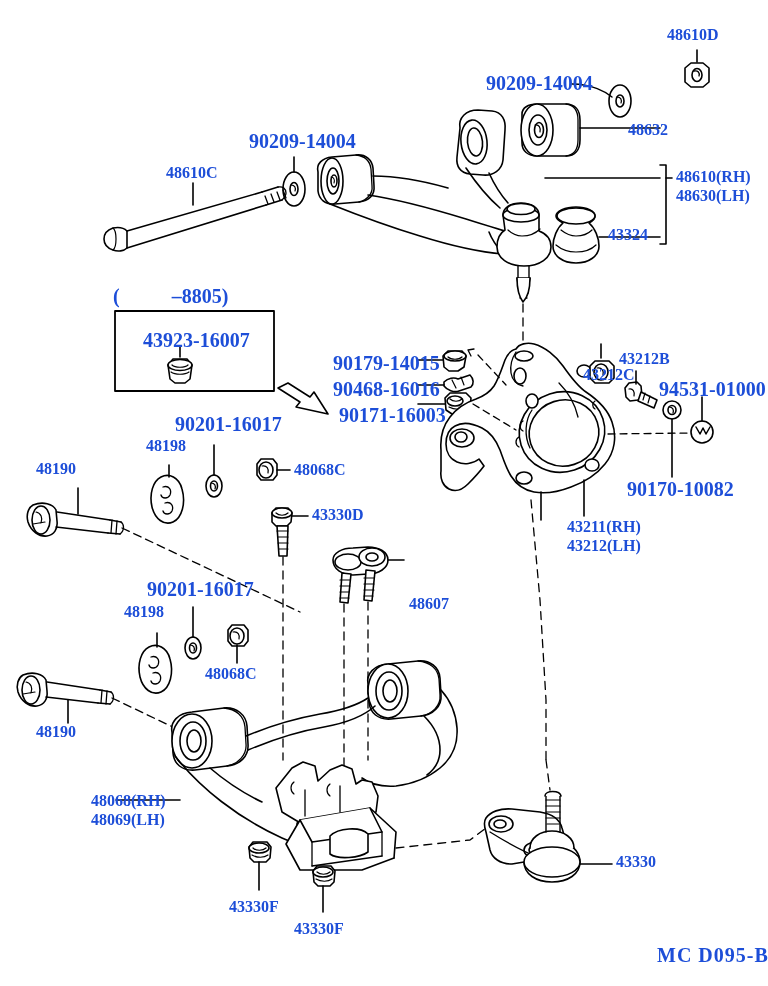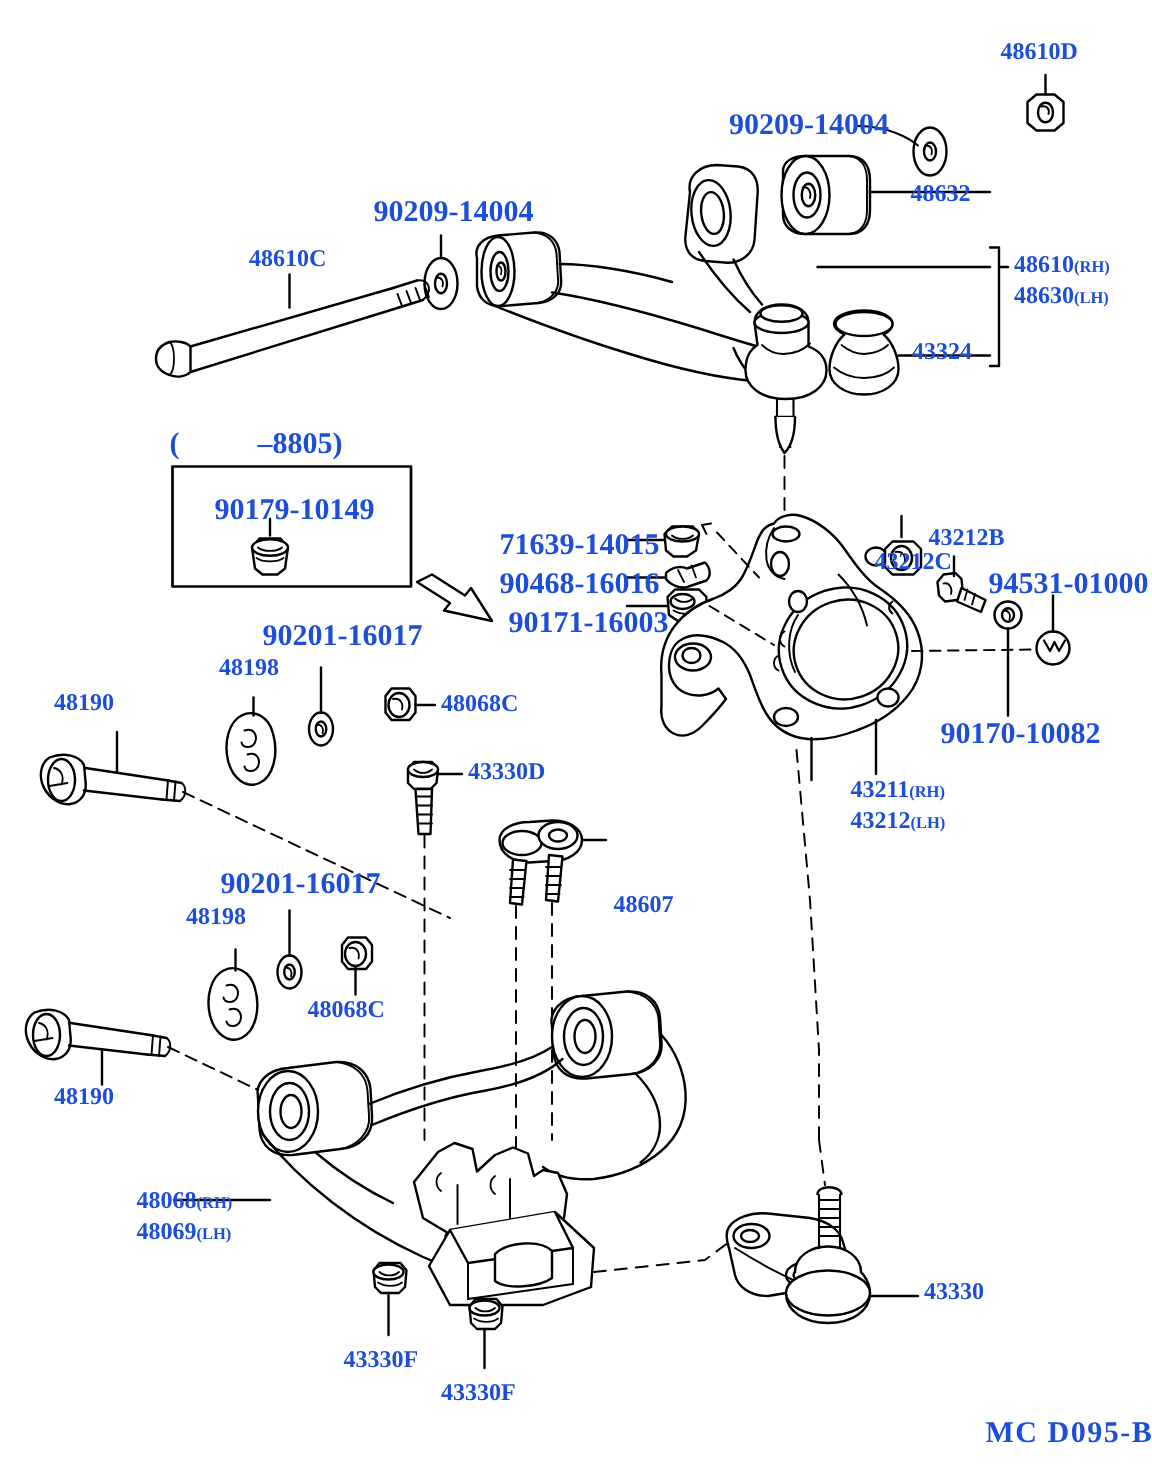--- a/index.html
+++ b/index.html
@@ -5,21 +5,21 @@
   html,body{margin:0;padding:0;background:#ffffff;}
   body{width:768px;height:986px;overflow:hidden;
        font-family:"Liberation Sans","DejaVu Sans",sans-serif;}
   #stage{position:relative;width:768px;height:986px;background:#fff;}
   svg.art{position:absolute;left:0;top:0;width:768px;height:986px;}
   .lbl{position:absolute;font-weight:bold;color:#1d4ed8;white-space:nowrap;
        font-family:Liberation Serif, serif;
        letter-spacing:0px;}
   .n16{font-size:16px;}
   .n15{font-size:20px;}
-  .sub{font-size:11px;font-weight:bold;}
+  .sub{font-size:16px;font-weight:bold;}
   .footer{font-size:20px;font-weight:bold;letter-spacing:1px;}
   .pair{line-height:19px;}
 </style>
 </head>
 <body>
 
 <div id="stage">
 
   <svg class="art" viewBox="0 0 768 986">
     <g fill="none" stroke="#000" stroke-width="1.6" stroke-linecap="round" stroke-linejoin="round">
@@ -408,41 +408,41 @@
 
       <path d="M531 500 L540 600 L546 700 L546 760" stroke-dasharray="8 6" stroke-width="1.3" fill="none"></path>
 
     </g>
   </svg>
 
   <div class="lbl n16" style="left:667px;top:26px;">48610D</div>
 
   <div class="lbl n15" style="left:486px;top:72px;">90209-14004</div>
 
-  <div class="lbl n16" style="left:607px;top:121px;">48632</div>
+  <div class="lbl n16" style="left:628px;top:121px;">48632</div>
 
   <div class="lbl n15" style="left:249px;top:130px;">90209-14004</div>
 
   <div class="lbl n16" style="left:166px;top:164px;">48610C</div>
 
   <div class="lbl" style="left:676px;top:167px;">
     <div class="pair"><span class="n16">48610</span><span class="sub">(RH)</span></div>
     <div class="pair"><span class="n16">48630</span><span class="sub">(LH)</span></div>
   </div>
 
   <div class="lbl n16" style="left:608px;top:226px;">43324</div>
 
   <div class="lbl n15" style="left:113px;top:285px;">
     <span>(</span>
     <span style="display:inline-block;width:42px;"></span>
     <span>–8805)</span>
   </div>
-  <div class="lbl n15" style="left:143px;top:329px;">90179-10149</div>
-
-  <div class="lbl n15" style="left:333px;top:352px;">71639-14015</div>
+  <div class="lbl n15" style="left:143px;top:329px;">43923-16007</div>
+
+  <div class="lbl n15" style="left:333px;top:352px;">90179-14015</div>
   <div class="lbl n15" style="left:333px;top:378px;">90468-16016</div>
   <div class="lbl n15" style="left:339px;top:404px;">90171-16003</div>
 
   <div class="lbl n16" style="left:583px;top:325px;margin-top:41px;">43212C</div>
   <div class="lbl n16" style="left:619px;top:350px;">43212B</div>
   <div class="lbl n15" style="left:659px;top:378px;">94531-01000</div>
   <div class="lbl n15" style="left:627px;top:478px;">90170-10082</div>
 
   <div class="lbl" style="left:567px;top:517px;">
     <div class="pair"><span class="n16">43211</span><span class="sub">(RH)</span></div>

